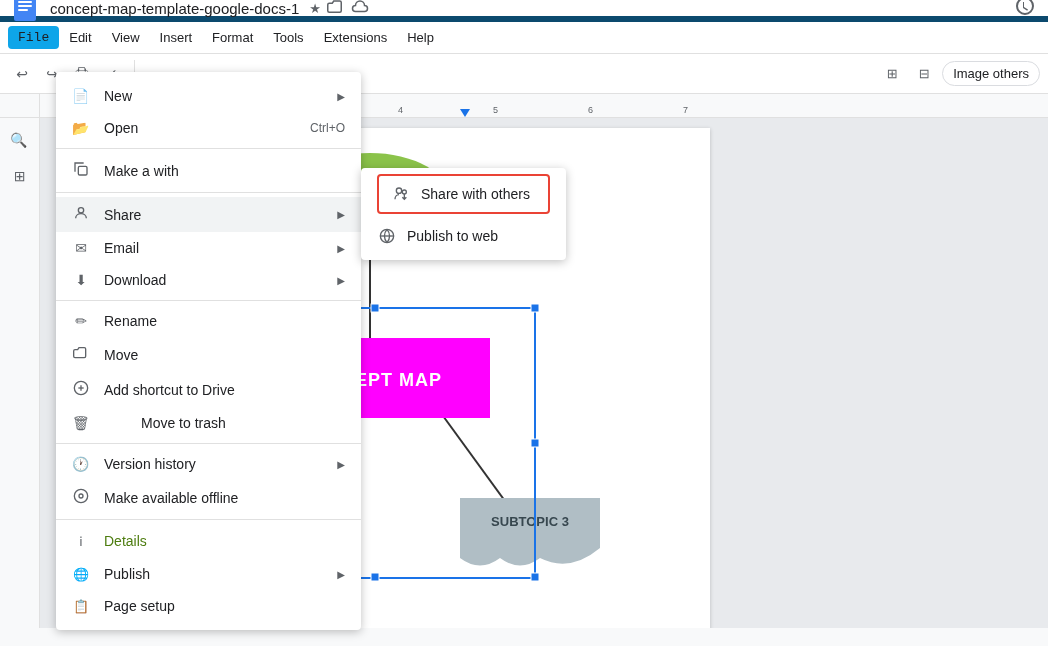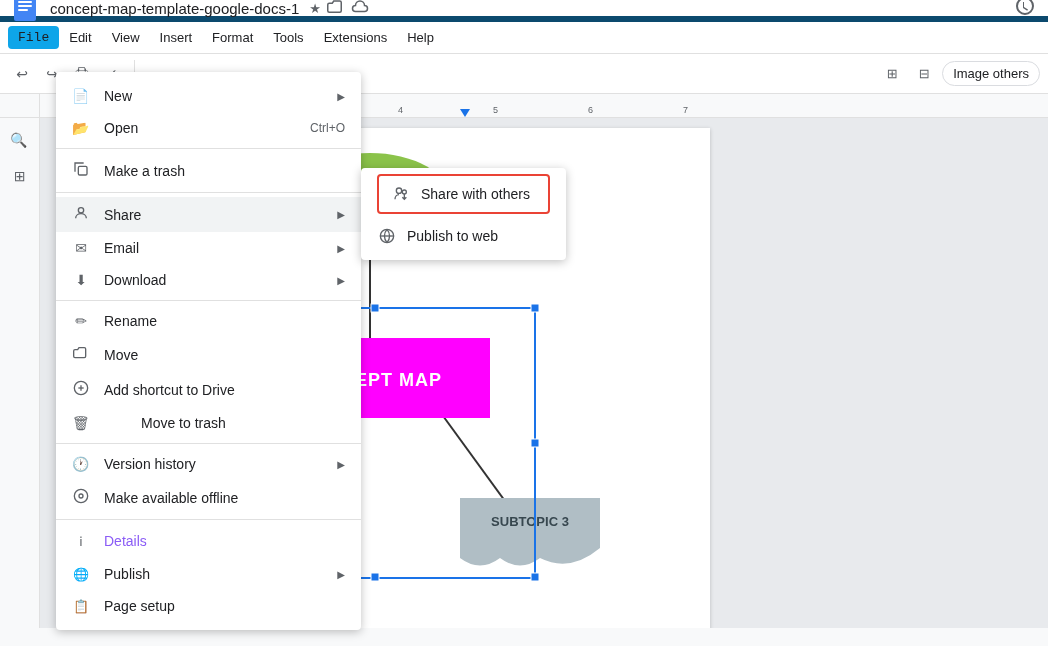--- a/index.html
+++ b/index.html
@@ -147,21 +147,21 @@
   </div>
 
   <div style="padding:4px 0; border-bottom:1px solid #e0e0e0;">
     <div style="display:flex;align-items:center;padding:8px 16px;cursor:pointer;gap:14px;">
       <span style="width:18px;text-align:center;color:#5f6368;font-size:14px;">
         <svg width="16" height="16" viewBox="0 0 24 24" fill="none" stroke="#5f6368" stroke-width="2">
             <rect x="8" y="8" width="13" height="13" rx="2"></rect>
             <path d="M3 16V3h13"></path>
           </svg>
       </span>
-      <span style="font-size:14px;color:#202124;">Make a trash</span>
+      <span style="font-size:14px;color:#202124;">Make a with</span>
     </div>
   </div>
 
   <div style="padding:4px 0; border-bottom:1px solid #e0e0e0;">
     <div style="display:flex;align-items:center;padding:8px 16px;cursor:pointer;gap:14px;background:#f1f3f4; position:relative;">
       <span style="width:18px;text-align:center;color:#5f6368;font-size:14px;">
         <svg width="16" height="16" viewBox="0 0 24 24" fill="none" stroke="#5f6368" stroke-width="2">
             <circle cx="12" cy="8" r="4"></circle>
             <path d="M4 20c0-4 3.6-7 8-7s8 3 8 7"></path>
           </svg>
@@ -223,21 +223,21 @@
             <circle cx="12" cy="12" r="3"></circle>
           </svg>
       </span>
       <span style="font-size:14px;color:#202124;">Make available offline</span>
     </div>
   </div>
 
   <div style="padding:4px 0;">
     <div style="display:flex;align-items:center;padding:8px 16px;cursor:pointer;gap:14px;">
       <span style="width:18px;text-align:center;color:#5f6368;">ℹ</span>
-      <span style="font-size:14px;color:#8b5cf6;">Details</span>
+      <span style="font-size:14px;color:#4d7c0f;">Details</span>
     </div>
     <div style="display:flex;align-items:center;padding:8px 16px;cursor:pointer;gap:14px;">
       <span style="width:18px;text-align:center;color:#5f6368;">🌐</span>
       <span style="flex:1;font-size:14px;color:#202124;">Publish</span>
       <span style="color:#5f6368;font-size:10px;">▶</span>
     </div>
     <div style="display:flex;align-items:center;padding:8px 16px;cursor:pointer;gap:14px;">
       <span style="width:18px;text-align:center;color:#5f6368;">📋</span>
       <span style="font-size:14px;color:#202124;">Page setup</span>
     </div>

